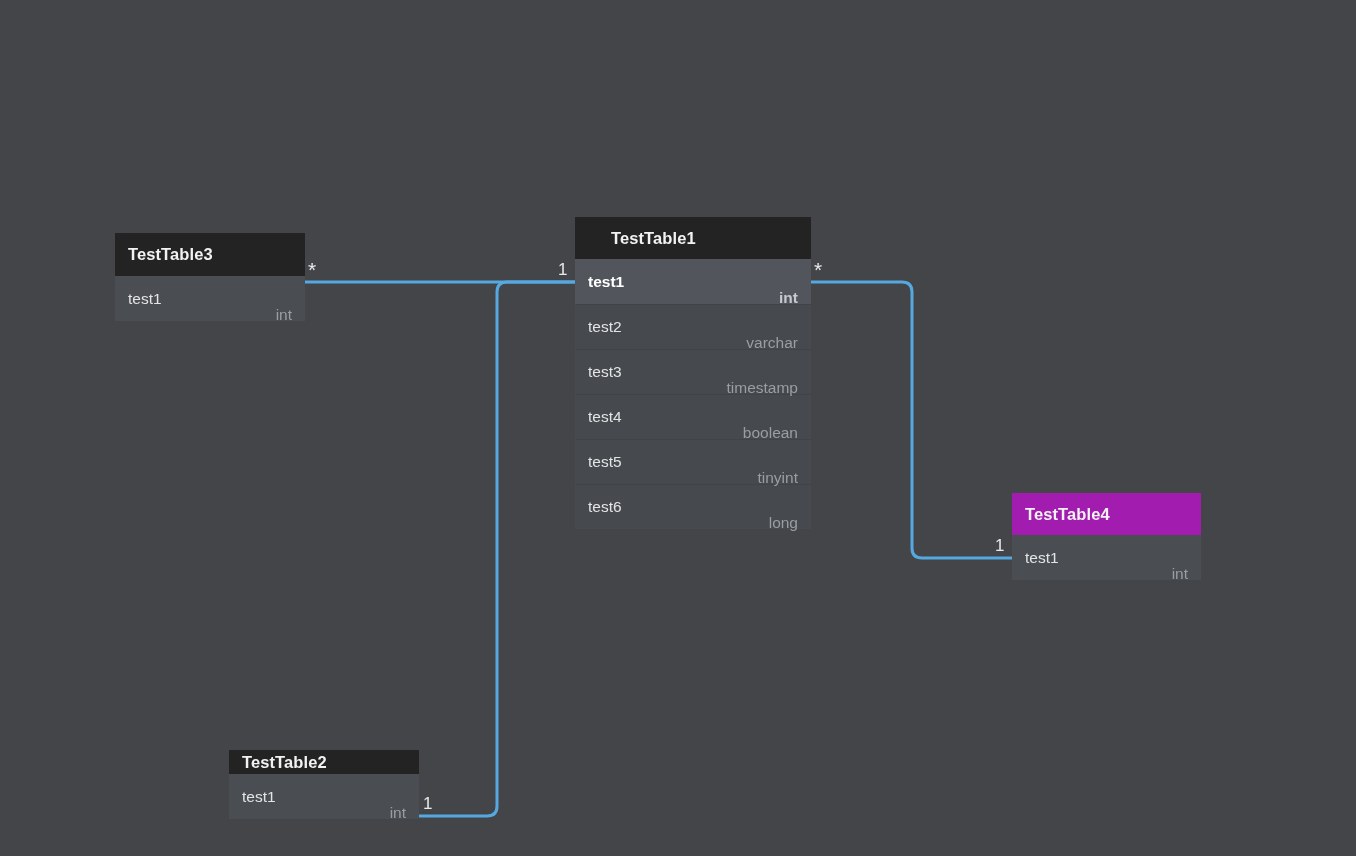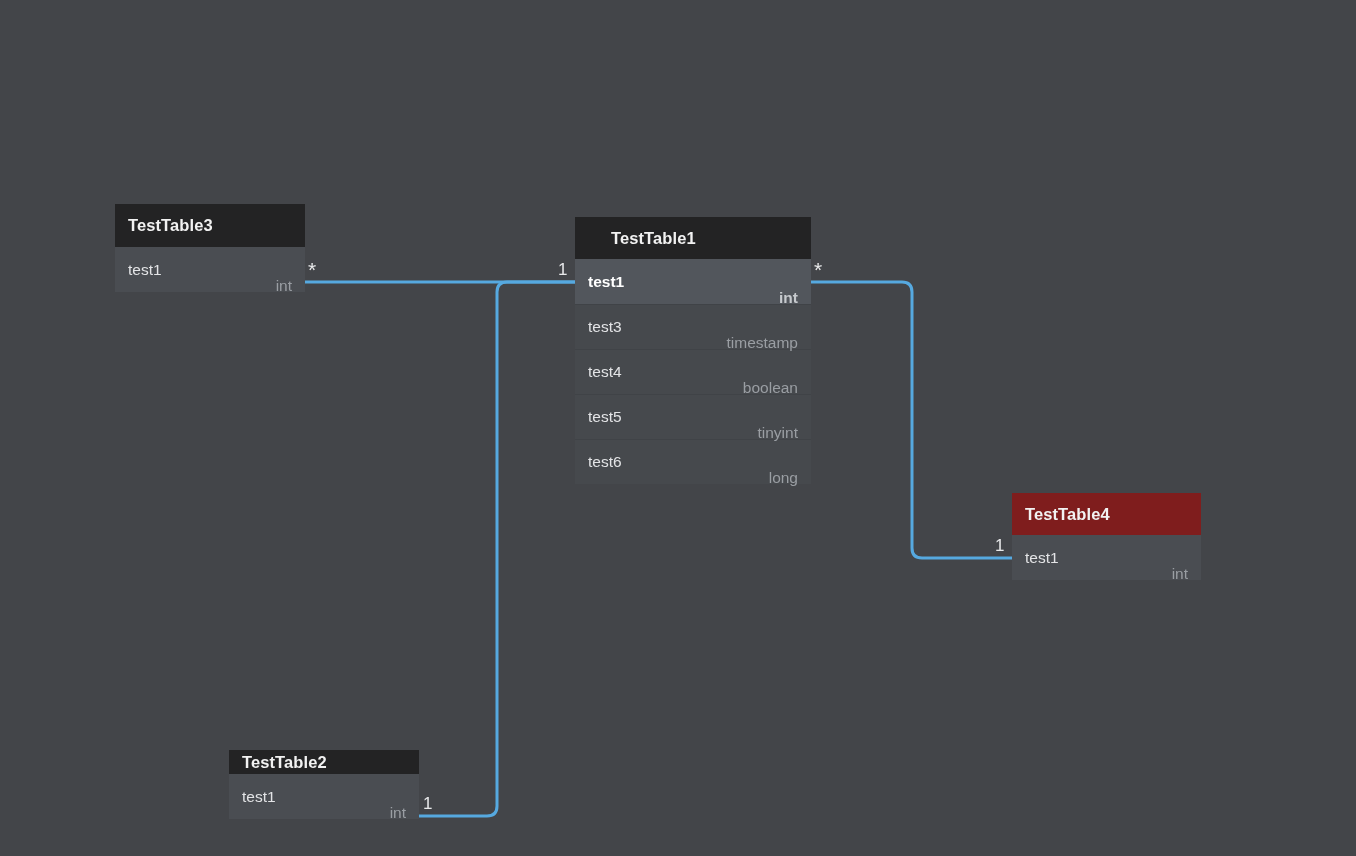--- a/index.html
+++ b/index.html
@@ -104,56 +104,60 @@
 
 <div id="canvas" style="background: rgb(67, 69, 73);">
 
   <svg id="edge-layer" width="1356" height="856" viewBox="0 0 1356 856">
       <path d="M 305 282 L 575 282" fill="none" stroke="#56a9e0" stroke-width="3" stroke-linecap="round" stroke-linejoin="round"></path>
       <path d="M 419 816 L 487 816 Q 497 816 497 806 L 497 292 Q 497 282 507 282 L 575 282" fill="none" stroke="#56a9e0" stroke-width="3" stroke-linecap="round" stroke-linejoin="round"></path>
       <path d="M 811 282 L 902 282 Q 912 282 912 292 L 912 548 Q 912 558 922 558 L 1012 558" fill="none" stroke="#56a9e0" stroke-width="3" stroke-linecap="round" stroke-linejoin="round"></path>
     </svg>
 
   <div id="entity-layer">
-      <div class="entity" style="left: 115px; top: 204px; width: 190px;">
+      <div class="entity" style="left: 115px; top: 233px; width: 190px;">
         <div class="entity-header" style="height: 43px; background: rgb(35, 35, 36);">TestTable3</div>
         <div class="entity-body single-body" style="background: rgb(74, 77, 82);">
           <div class="attr-row">
             <span class="attr-name">test1</span>
             <span class="attr-type">int</span>
           </div>
         </div>
       </div>
       <div class="entity" style="left: 575px; top: 217px; width: 236px;">
         <div class="entity-header" style="height: 42px; background: rgb(35, 35, 36); padding-left: 36px;">TestTable1</div>
         <div class="entity-body" style="background: rgb(74, 77, 82);">
           <div class="attr-row pk">
             <span class="attr-name">test1</span>
             <span class="attr-type">int</span>
+          </div>
+          <div class="attr-row">
+            <span class="attr-name">test2</span>
+            <span class="attr-type">varchar</span>
           </div>
           <div class="attr-row">
             <span class="attr-name">test3</span>
             <span class="attr-type">timestamp</span>
           </div>
           <div class="attr-row">
             <span class="attr-name">test4</span>
             <span class="attr-type">boolean</span>
           </div>
           <div class="attr-row">
             <span class="attr-name">test5</span>
             <span class="attr-type">tinyint</span>
           </div>
           <div class="attr-row">
             <span class="attr-name">test6</span>
             <span class="attr-type">long</span>
           </div>
         </div>
       </div>
       <div class="entity" style="left: 1012px; top: 493px; width: 189px;">
-        <div class="entity-header" style="height: 42px; background: #7f1d1d; text-align: right;">TestTable4</div>
+        <div class="entity-header" style="height: 42px; background: #a21caf; text-align: right;">TestTable4</div>
         <div class="entity-body single-body" style="background: rgb(74, 77, 82);">
           <div class="attr-row">
             <span class="attr-name">test1</span>
             <span class="attr-type">int</span>
           </div>
         </div>
       </div>
       <div class="entity" style="left: 229px; top: 750px; width: 190px;">
         <div class="entity-header" style="height: 24px; background: rgb(35, 35, 36);">TestTable2</div>
         <div class="entity-body single-body" style="background: rgb(74, 77, 82);">

